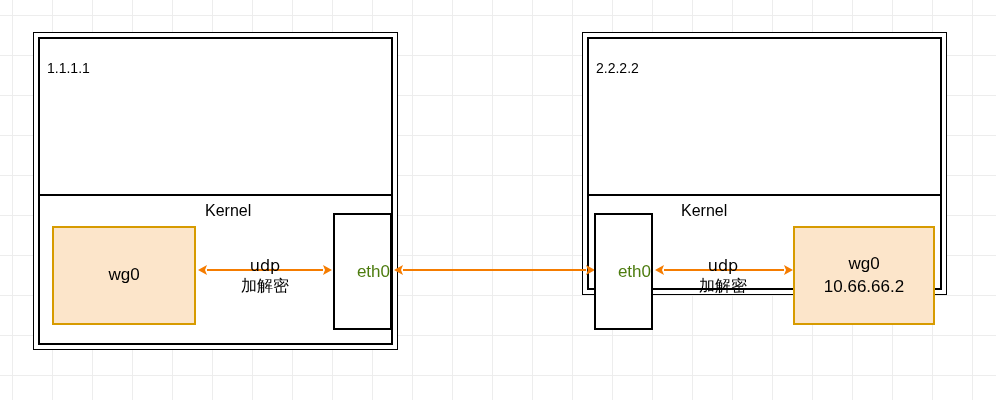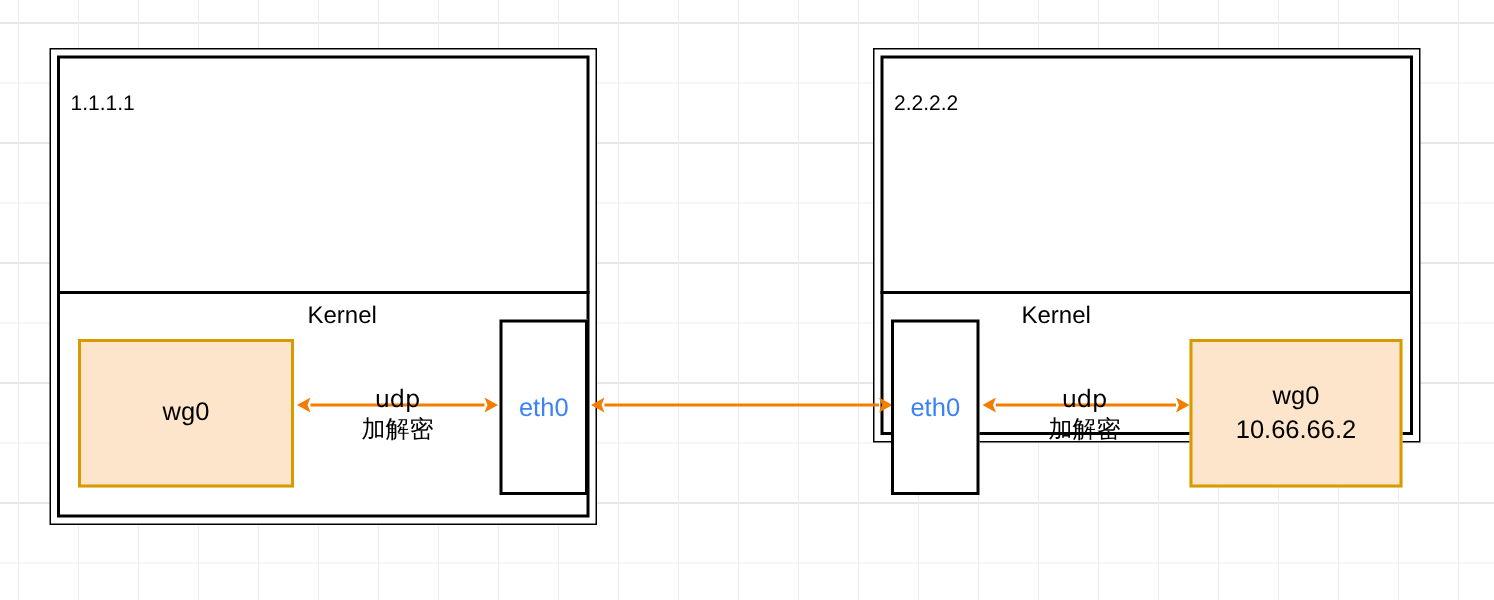--- a/index.html
+++ b/index.html
@@ -93,23 +93,23 @@
   }
 
   
   .ethbox {
     position: absolute;
     box-sizing: border-box;
     background: #ffffff;
     border: 2px solid #000000;
     display: flex;
     align-items: center;
-    justify-content: center;
+    justify-content: flex-end;
     font-size: 17px;
-    color: #3b82f6;
+    color: #4d7c0f;
     z-index: 6;
   }
 
   
   .arrow {
     position: absolute;
     z-index: 5;
   }
   .edge-label {
     position: absolute;

